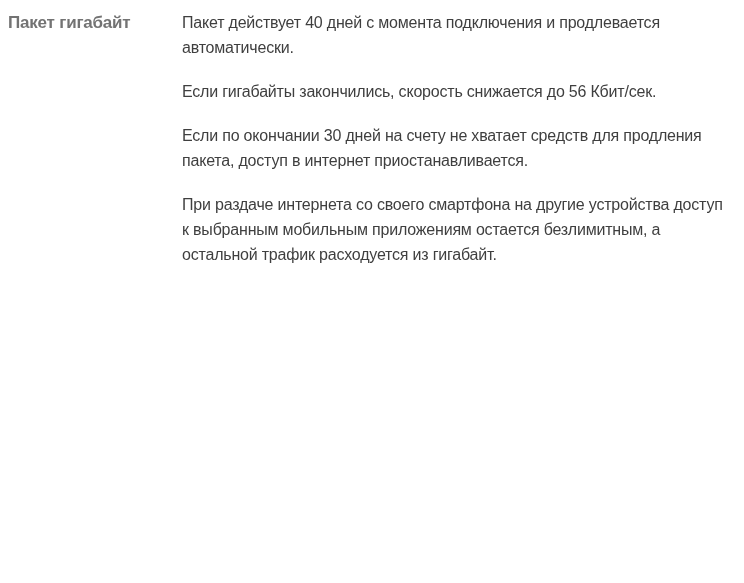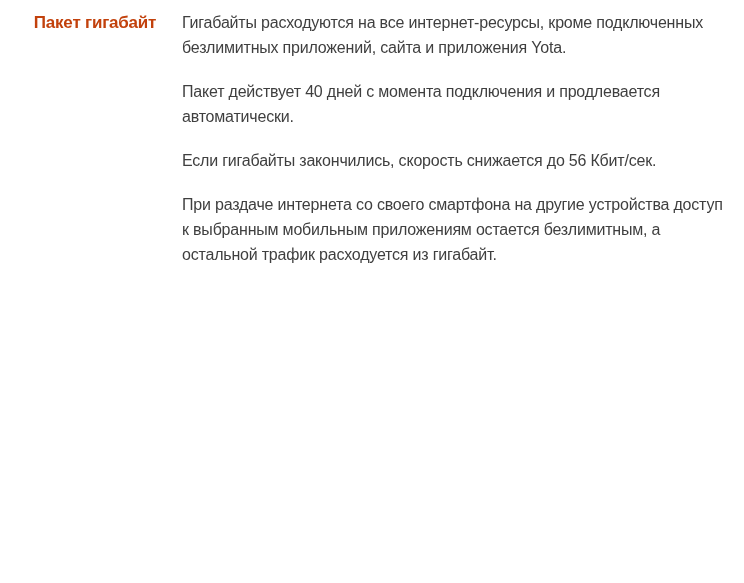--- a/index.html
+++ b/index.html
@@ -22,23 +22,22 @@
     width: 182px;
     flex: 0 0 182px;
     padding-left: 8px;
     box-sizing: border-box;
   }
   .row-label {
     margin: 0;
     font-size: 17px;
     line-height: 25px;
     font-weight: 700;
-    color: #c2410c;
+    color: #737373;
     letter-spacing: -0.2px;
-    text-align: center;
   }
   .content-col {
     flex: 1 1 auto;
     max-width: 556px;
     padding-right: 6px;
     box-sizing: border-box;
     color: #3f3f3f;
     font-size: 16px;
     line-height: 25px;
     letter-spacing: -0.2px;
@@ -58,18 +57,18 @@
   }
 </style>
 </head>
 <body>
 
 <div class="row">
   <div class="label-col">
     <h3 class="row-label">Пакет гигабайт</h3>
   </div>
   <div class="content-col">
-    <p>Гигабайты расходуются на все интернет-ресурсы, кроме подключенных безлимитных приложений, сайта и приложения Yota.</p>
     <p>Пакет действует 40 дней с момента подключения и продлевается автоматически.</p>
     <p>Если гигабайты закончились, скорость снижается до 56 Кбит/сек.</p>
+    <p>Если по окончании 30 дней на счету не хватает средств для продления пакета, доступ в интернет приостанавливается.</p>
     <p>При раздаче интернета со своего смартфона на другие устройства доступ к выбранным мобильным приложениям остается безлимитным, а остальной трафик расходуется из гигабайт.</p>
   </div>
 </div>
 
 </body></html>

